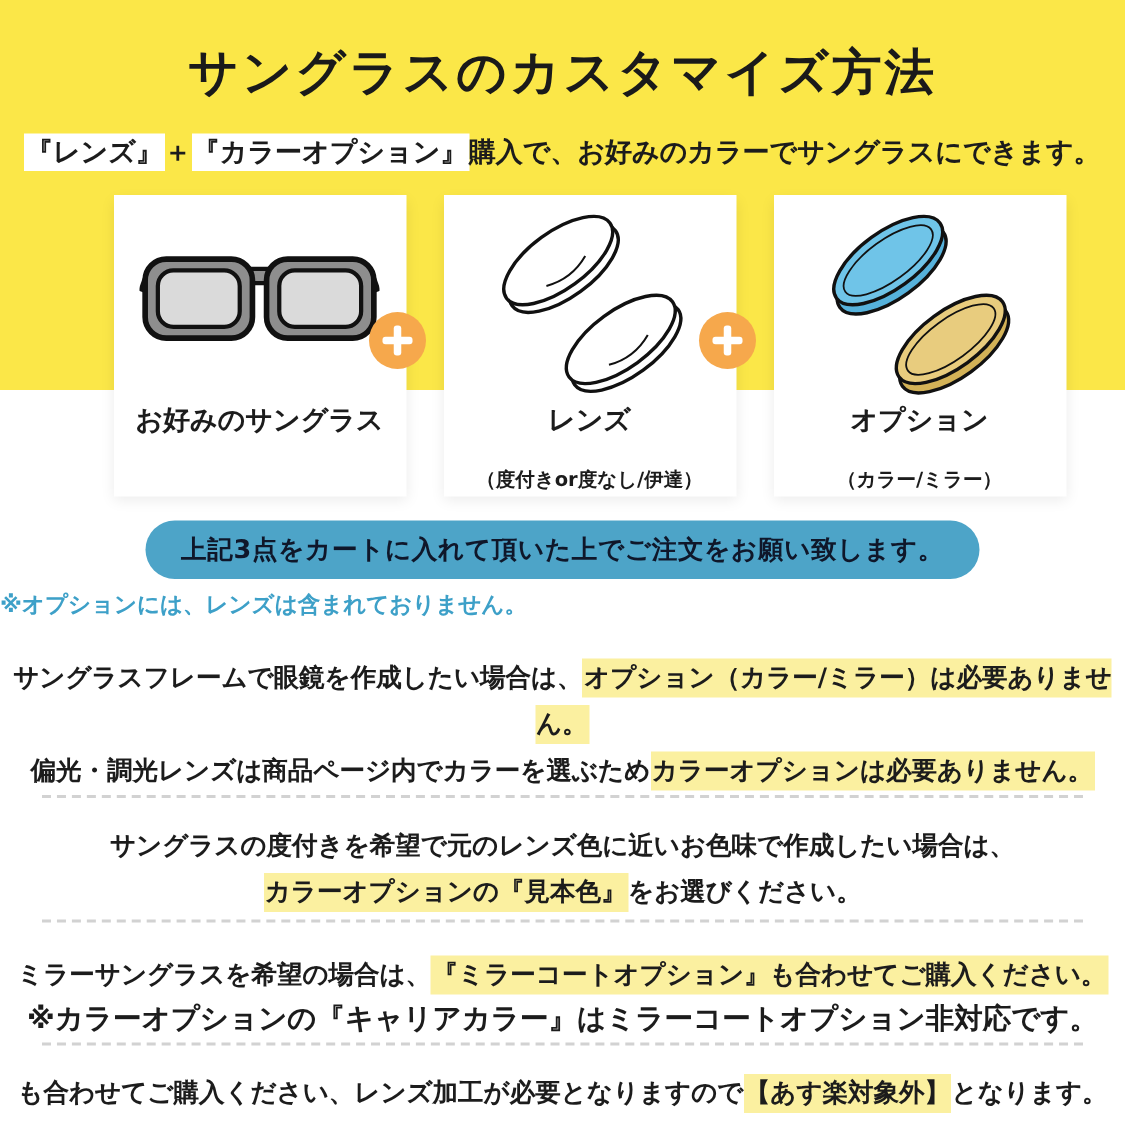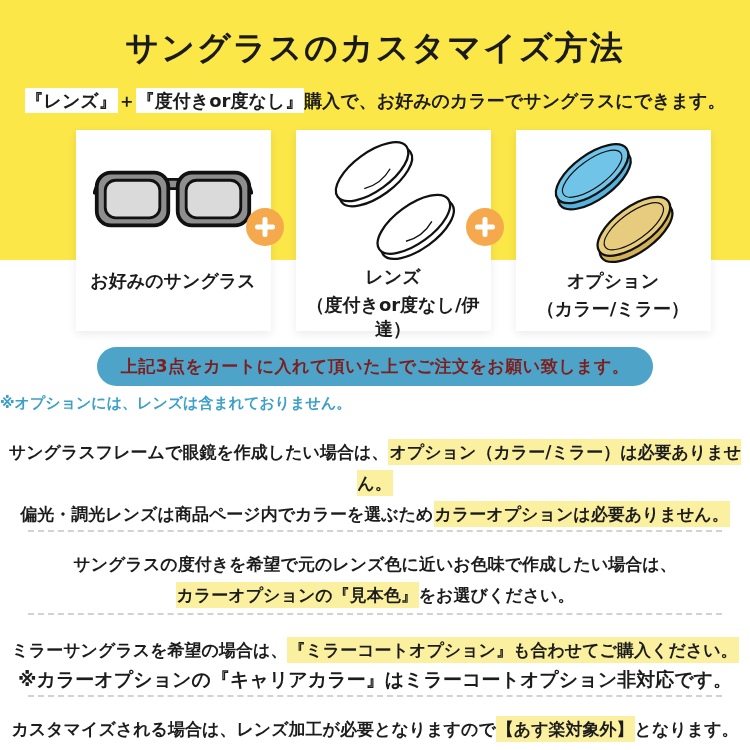--- a/index.html
+++ b/index.html
@@ -12,45 +12,45 @@
         font-family:"DejaVu Sans","Liberation Sans",sans-serif;color:var(--ink);}
   .hero{background:var(--yellow);height:260px;text-align:center;}
   .title{font-size:33px;font-weight:bold;padding-top:26px;letter-spacing:2px;color:#1a1a1a;}
   .subtitle{font-size:18px;font-weight:bold;margin-top:18px;letter-spacing:0px;}
   .subtitle .chip{background:#fff;padding:2px 1px;}
   .steps{position:absolute;top:130px;left:0;width:100%;display:flex;justify-content:center;gap:25px;padding-left:36px;}
   .step{width:195px;height:201px;background:#fff;box-shadow:0 3px 9px rgba(0,0,0,.08);
         display:flex;flex-direction:column;align-items:center;text-align:center;}
   .icon-wrap{height:140px;display:flex;align-items:center;justify-content:center;}
   .step-label{font-size:18px;font-weight:bold;line-height:1.2;}
-  .step-sublabel{font-size:18px;font-weight:bold;margin-top:5px;}
+  .step-sublabel{font-size:13px;font-weight:bold;margin-top:19px;}
   .step-sublabel:empty{display:none;}
   .plus{position:absolute;width:38px;height:38px;border-radius:50%;background:var(--orange);top:208px;}
   .plus::before,.plus::after{content:"";position:absolute;background:#fff;border-radius:2px;
         left:50%;top:50%;transform:translate(-50%,-50%);}
   .plus::before{width:20px;height:5px;}
   .plus::after{width:5px;height:20px;}
-  .banner{width:fit-content;margin:87px auto 0;background:var(--blue);color:#7f1d1d;
+  .banner{width:fit-content;margin:87px auto 0;background:var(--blue);color:#0f172a;
         font-size:17px;font-weight:bold;padding:8px 24px;border-radius:22px;letter-spacing:0.5px;}
   .note{color:var(--blue2);font-size:15px;font-weight:bold;margin-top:8px;}
   .section{text-align:center;font-weight:bold;}
   .line{font-size:17px;line-height:31px;}
   .line.small{font-size:19px;line-height:26px;}
   .hl{background:var(--hl);padding:3px 1px;}
   .divider{border-top:2px dashed #d2d2d2;margin:0 28px;height:0;}
   svg{display:block;}
 </style>
 </head>
 <body>
 
 <div class="page">
 
   <div class="hero">
     <div class="title">サングラスのカスタマイズ方法</div>
-    <div class="subtitle" id="subtitle"><span class="chip">『レンズ』</span><span>＋</span><span class="chip">『度付きor度なし』</span><span>購入で、お好みのカラーでサングラスにできます。</span></div>
+    <div class="subtitle" id="subtitle"><span class="chip">『レンズ』</span><span>＋</span><span class="chip">『カラーオプション』</span><span>購入で、お好みのカラーでサングラスにできます。</span></div>
   </div>
 
   <div class="steps">
 
     <div class="step">
       <div class="icon-wrap">
         <svg width="160" height="64" viewBox="0 0 170 68">
           <g stroke="#111" stroke-linejoin="round">
             <path d="M6 14 L1 28" stroke-width="4" fill="none"></path>
             <path d="M164 14 L169 28" stroke-width="4" fill="none"></path>
@@ -121,17 +121,17 @@
         <div class="line"><span>サングラスの度付きを希望で元のレンズ色に近いお色味で作成したい場合は、</span></div>
         <div class="line"><span class="hl">カラーオプションの『見本色』</span><span>をお選びください。</span></div>
       </div>
       <div class="divider"></div>
       <div class="section" style="padding-top: 20px; padding-bottom: 3px;">
         <div class="line"><span>ミラーサングラスを希望の場合は、</span><span class="hl">『ミラーコートオプション』も合わせてご購入ください。</span></div>
         <div class="line small"><span>※カラーオプションの『キャリアカラー』はミラーコートオプション非対応です。</span></div>
       </div>
       <div class="divider"></div>
       <div class="section" style="padding-top: 17px; padding-bottom: 7px;">
-        <div class="line"><span>カスタマイズされる場合は、レンズ加工が必要となりますので</span><span class="hl">【あす楽対象外】</span><span>となります。</span></div>
+        <div class="line"><span>も合わせてご購入ください、レンズ加工が必要となりますので</span><span class="hl">【あす楽対象外】</span><span>となります。</span></div>
       </div>
     </div>
 
 </div>
 
 </body></html>

